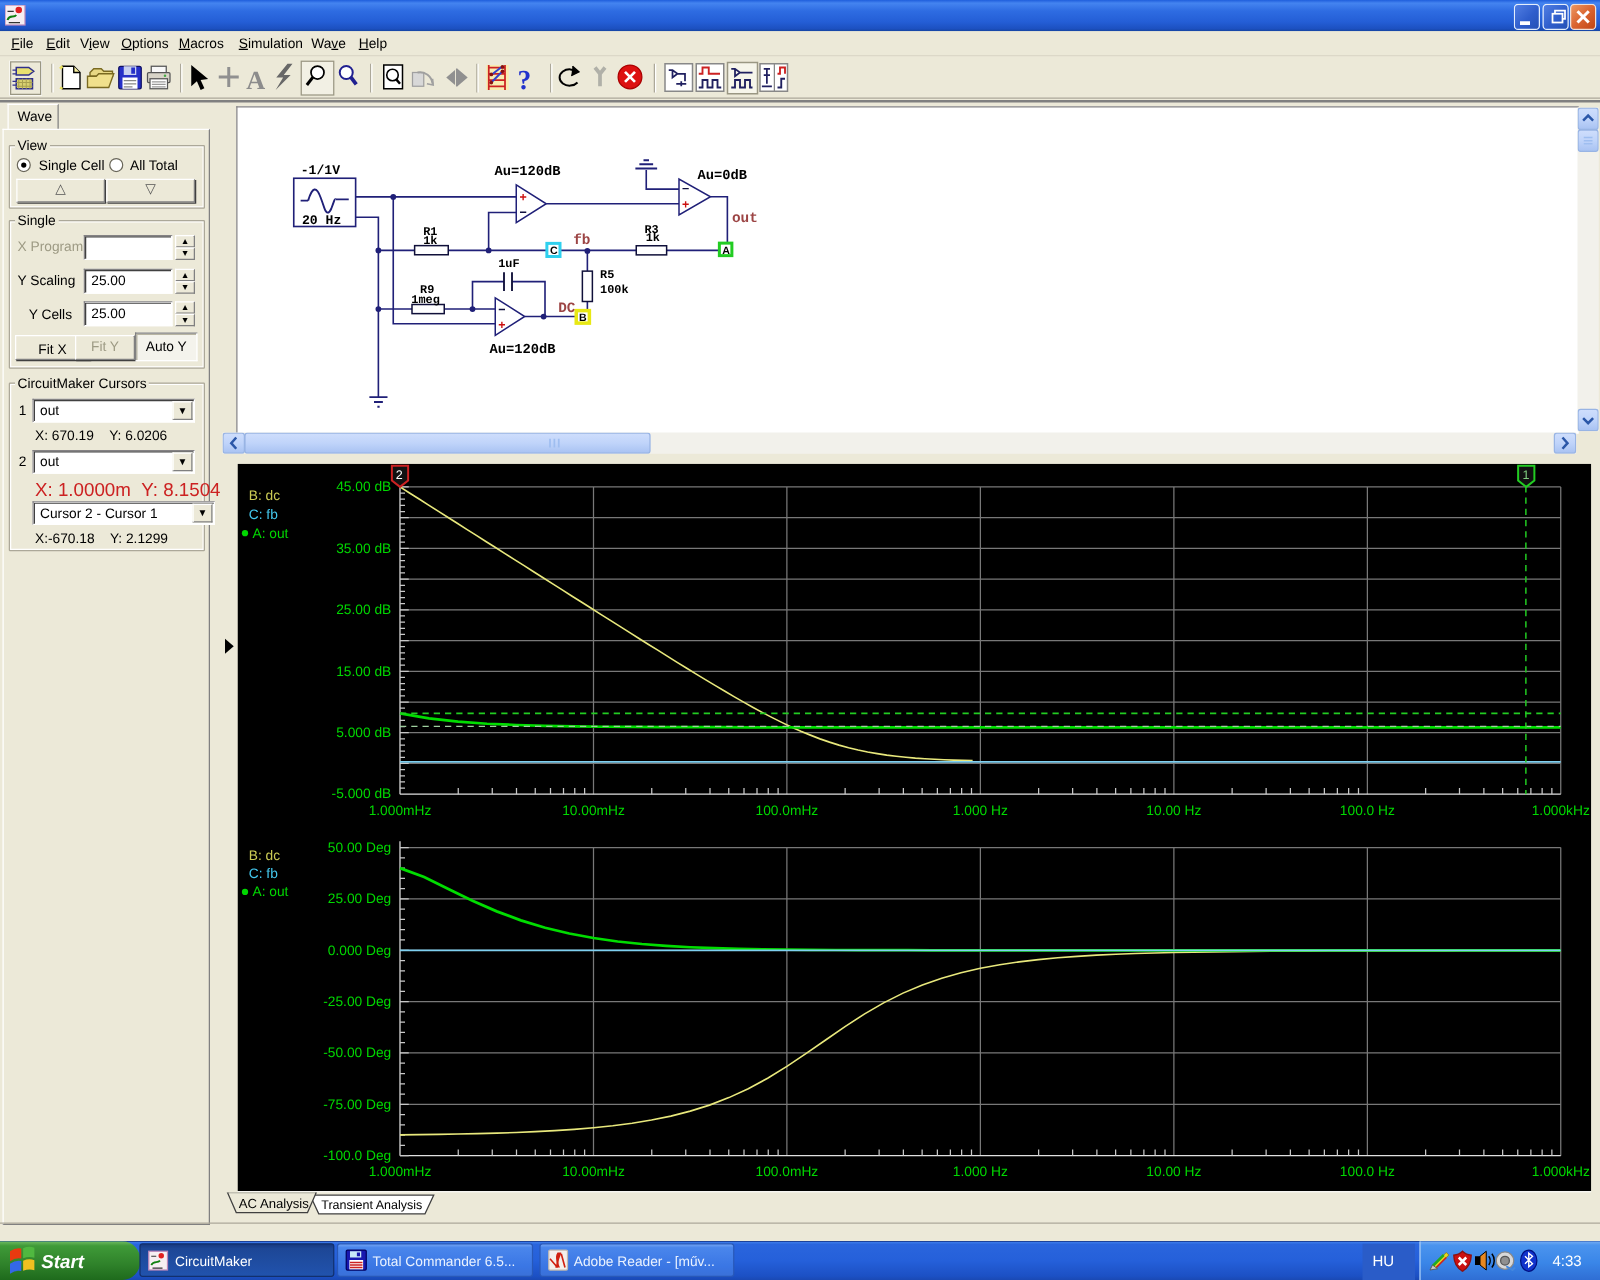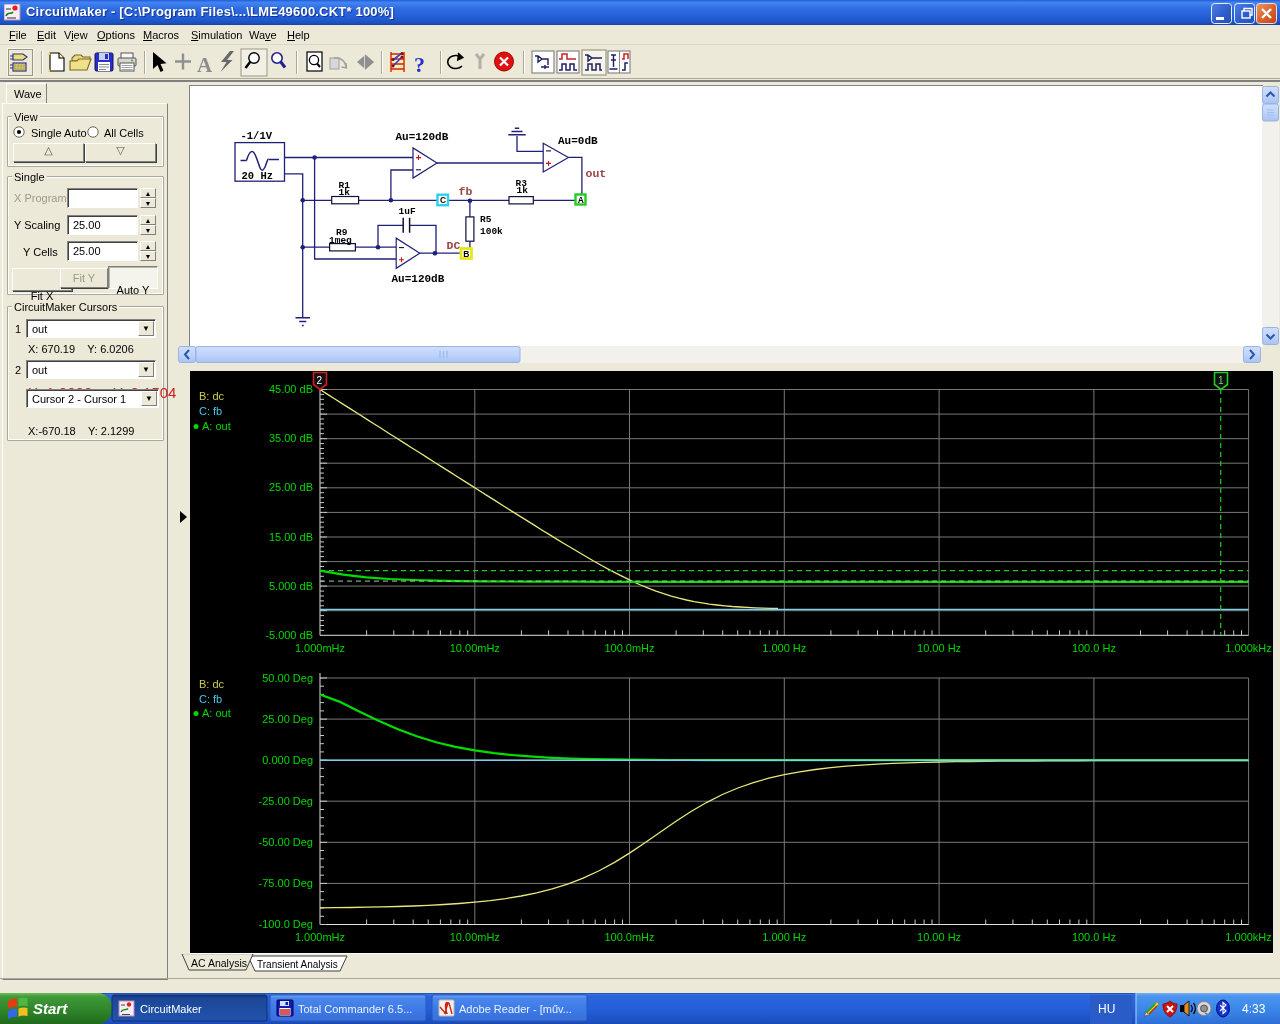--- a/index.html
+++ b/index.html
@@ -28,21 +28,20 @@
 
 #taskbar{left:0;top:993px;width:1280px;height:31px;background:linear-gradient(180deg,#3a80e8 0%,#2a66dc 6%,#2560da 45%,#1e53c8 85%,#1a49b4 100%)}
 </style></head><body>
 <div class="abs" id="titlebar">
  <svg class="abs" style="left:4px;top:4px" width="17" height="17">
       <rect x="0" y="0" width="16" height="16" fill="#f6eef2" stroke="#b8b" stroke-width="1"></rect>
       <circle cx="11" cy="4" r="2.6" fill="#e02020"></circle>
       <path d="M2 12 C4 7,7 11,9 8" stroke="#108010" stroke-width="1.6" fill="none"></path>
       <path d="M2 5 L7 5 M3 14 L12 14" stroke="#333" stroke-width="1"></path>
     </svg>
- <div class="abs ttext">CircuitMaker - [C:\Program Files\...\LME49600.CKT* 100%]</div>
  <svg class="abs" style="left:1211px;top:3px" width="67" height="21">
  <defs>
         <linearGradient id="cbb" x1="0" y1="0" x2="1" y2="1">
           <stop offset="0" stop-color="#5380e4"></stop>
           <stop offset="0.55" stop-color="#2f5ecc"></stop>
           <stop offset="1" stop-color="#2450b4"></stop>
         </linearGradient>
  <linearGradient id="cbr" x1="0" y1="0" x2="1" y2="1">
           <stop offset="0" stop-color="#ee9a64"></stop>
           <stop offset="0.5" stop-color="#da6430"></stop>
@@ -180,25 +179,25 @@
  <div class="abs" style="left:0;top:0;width:1280px;height:2px;background:#808080"></div>
  <div class="abs" id="wavetab">Wave</div>
  <div class="abs" style="left:2px;top:23px;width:166px;height:877px;border-top:1px solid #fff;border-left:1px solid #fff;border-right:1px solid #808080;border-bottom:1px solid #808080"></div>
 
  <div class="gbox" style="left:7px;top:36px;width:157px;height:51px"></div>
  <div class="glabel" style="left:12px;top:31px">View</div>
  <svg class="abs" style="left:13px;top:46px" width="12" height="12">
       <circle cx="6" cy="6" r="5.2" fill="#fff" stroke="#6a675a" stroke-width="1"></circle>
       <circle cx="6" cy="6" r="2.1" fill="#000"></circle>
     </svg>
- <div class="txt" style="left:31px;top:47px">Single Auto</div>
+ <div class="txt" style="left:31px;top:47px">Single Cell</div>
  <svg class="abs" style="left:87px;top:46px" width="12" height="12">
       <circle cx="6" cy="6" r="5.2" fill="#fff" stroke="#6a675a" stroke-width="1"></circle>
     </svg>
- <div class="txt" style="left:104px;top:47px">All Cells</div>
+ <div class="txt" style="left:104px;top:47px">All Total</div>
  <div class="btn" style="left:13px;top:63px;width:71px;height:19px;color:#555">△</div>
  <div class="btn" style="left:85px;top:63px;width:71px;height:19px;color:#555">▽</div>
 
  <div class="gbox" style="left:7px;top:96px;width:157px;height:119px"></div>
  <div class="glabel" style="left:12px;top:91px">Single</div>
  <div class="graytxt" style="left:14px;top:112px">X Program</div>
  <div class="tbox" style="left:67px;top:108px;width:71px;height:20px"></div>
  <div class="spin" style="left:140px;top:108px">
       <div style="top:0">▲</div>
       <div style="top:10px">▼</div>
@@ -208,39 +207,39 @@
  <div class="spin" style="left:140px;top:135px">
       <div style="top:0">▲</div>
       <div style="top:10px">▼</div>
     </div>
  <div class="txt" style="left:23px;top:166px">Y Cells</div>
  <div class="tbox" style="left:67px;top:161px;width:71px;height:20px">25.00</div>
  <div class="spin" style="left:140px;top:161px">
       <div style="top:0">▲</div>
       <div style="top:10px">▼</div>
     </div>
- <div class="btn" style="left:12px;top:188px;width:60px;height:20px;padding-top:21px">Fit X</div>
+ <div class="btn" style="left:12px;top:188px;width:60px;height:20px;padding-top:5px">Fit X</div>
  <div class="btn" style="left:60px;top:188px;width:48px;height:20px;padding-top:3px;color:#9d9a84">Fit Y</div>
- <div class="btnp" style="left:108px;top:186px;width:50px;height:23px;padding-top:17px">Auto Y</div>
+ <div class="btnp" style="left:108px;top:186px;width:50px;height:23px;padding-top:5px">Auto Y</div>
 
  <div class="gbox" style="left:7px;top:226px;width:157px;height:135px"></div>
  <div class="glabel" style="left:12px;top:221px">CircuitMaker Cursors</div>
  <div class="txt" style="left:15px;top:243px">1</div>
  <div class="combo" style="left:26px;top:239px;width:130px;height:19px">
       <span class="cv">out</span>
       <span class="cb">▼</span>
     </div>
  <div class="txt" style="left:28px;top:263px">X: 670.19&nbsp;&nbsp;&nbsp;&nbsp;Y: 6.0206</div>
  <div class="txt" style="left:15px;top:284px">2</div>
  <div class="combo" style="left:26px;top:280px;width:130px;height:19px">
       <span class="cv">out</span>
       <span class="cb">▼</span>
     </div>
  <div class="redtxt" style="left:28px;top:304px">X: 1.0000m&nbsp;&nbsp;Y: 8.1504</div>
- <div class="combo" style="left:26px;top:309px;width:133px;height:19px">
+ <div class="combo" style="left:26px;top:321px;width:146px;height:19px">
       <span class="cv">Cursor 2 - Cursor 1</span>
       <span class="cb">▼</span>
     </div>
  <div class="txt" style="left:28px;top:345px">X:-670.18&nbsp;&nbsp;&nbsp;&nbsp;Y: 2.1299</div>
 
  <svg class="abs" style="left:178px;top:430px" width="10" height="14">
       <path d="M2 1 L9 7 L2 13 Z" fill="#000"></path>
     </svg>
  <div class="abs" style="left:189px;top:5px;width:1074px;height:262px;border-top:1px solid #848284;border-left:1px solid #848284;background:#fff"></div>
  <svg class="abs" style="left:190px;top:6px" width="1072" height="260" viewBox="190 86 1072 260" fill="none">

